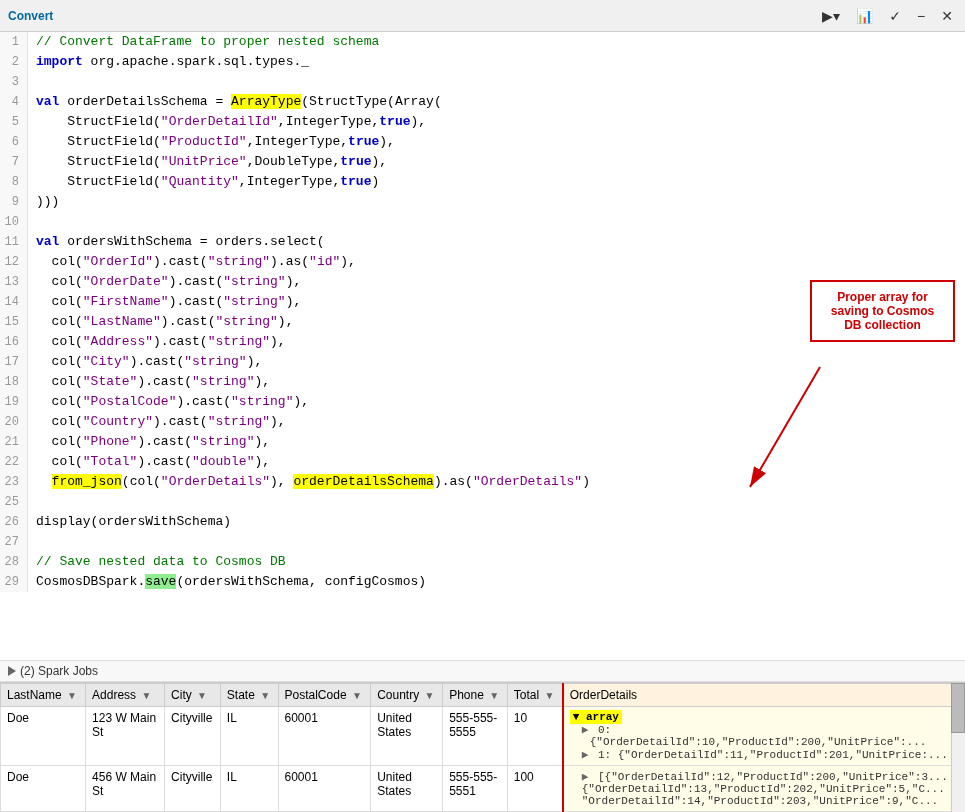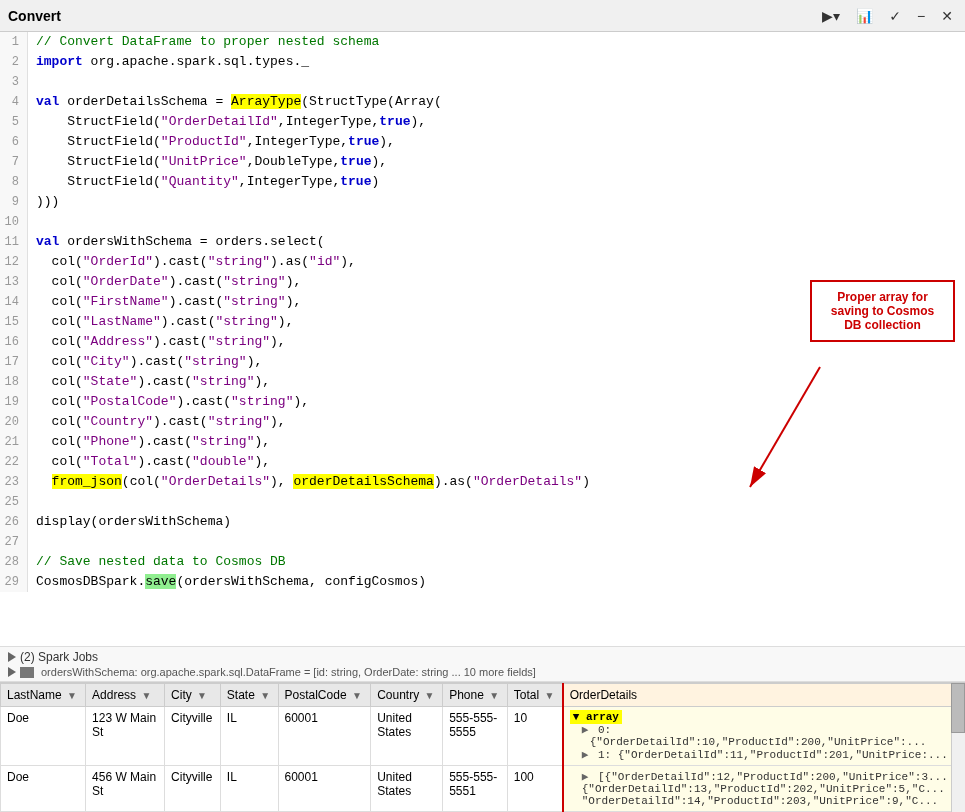--- a/index.html
+++ b/index.html
@@ -33,23 +33,23 @@
     .toolbar-btn {
       background: none;
       border: none;
       cursor: pointer;
       font-size: 14px;
       padding: 2px 4px;
       color: #333;
     }
     .toolbar-title {
       font-family: Arial, sans-serif;
-      font-size: 14px;
+      font-size: 12px;
       font-weight: bold;
-      color: #000000;
+      color: #0369a1;
     }
     .code-line {
       display: flex;
       min-height: 20px;
       line-height: 20px;
     }
     .line-num {
       min-width: 28px;
       text-align: right;
       padding-right: 8px;
@@ -321,25 +321,20 @@
       </defs>
       <line x1="820" y1="335" x2="750" y2="455" stroke="#cc0000" stroke-width="2" marker-end="url(#arrowhead)"></line>
     </svg>
 
   </div>
 
   <div class="jobs-bar" style="flex-shrink:0;">
     <div class="job-line">
       <span class="triangle-right"></span>
       <span>(2) Spark Jobs</span>
-    </div>
-    <div class="job-line">
-      <span class="triangle-right"></span>
-      <span style="display:inline-block;width:14px;height:11px;background:#777;margin-right:3px;"></span>
-      <span style="font-size:11px; color:#555;">ordersWithSchema: org.apache.spark.sql.DataFrame = [id: string, OrderDate: string ... 10 more fields]</span>
     </div>
   </div>
 
   <div class="data-table-wrapper" style="flex-shrink:0; position:relative; overflow:hidden;">
     <div style="overflow-x:auto; overflow-y:hidden;">
       <table>
         <thead>
           <tr>
             <th>LastName <span class="sort-arrow">▼</span></th>
             <th>Address <span class="sort-arrow">▼</span></th>

